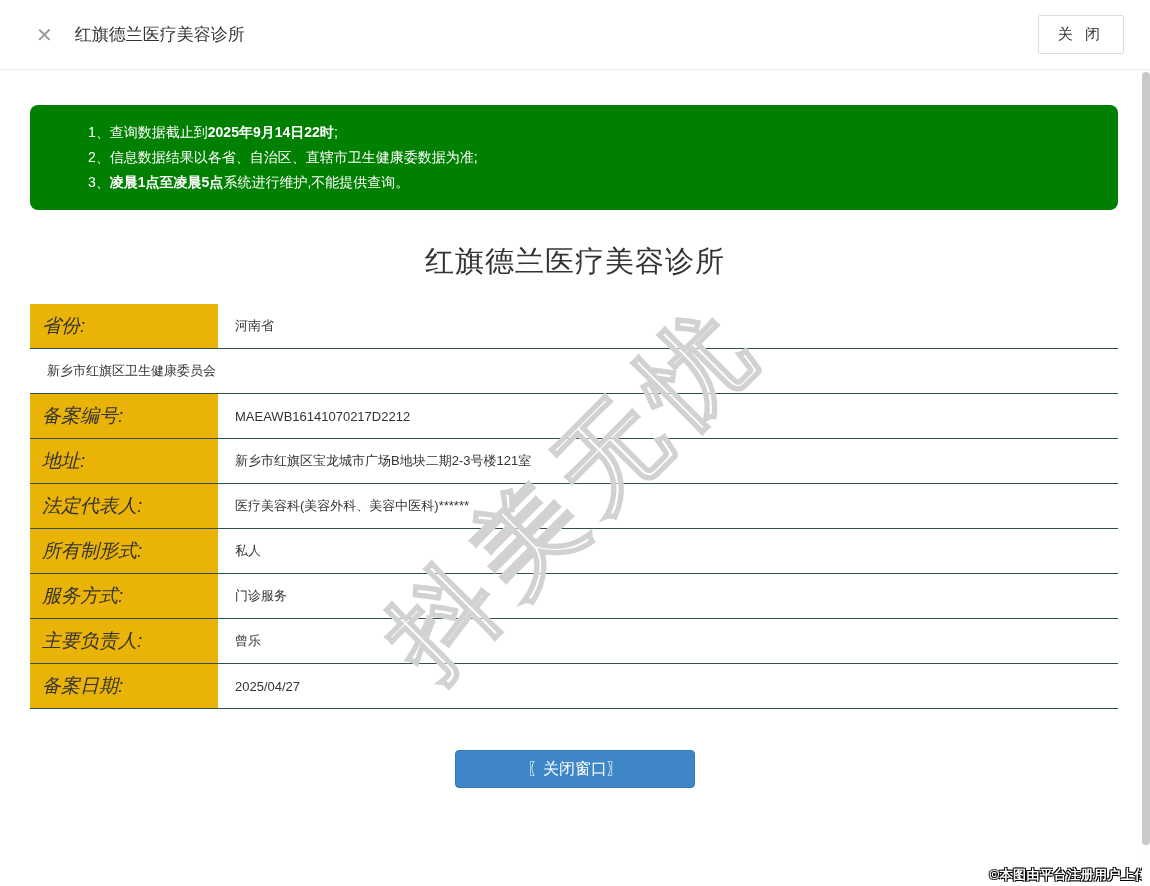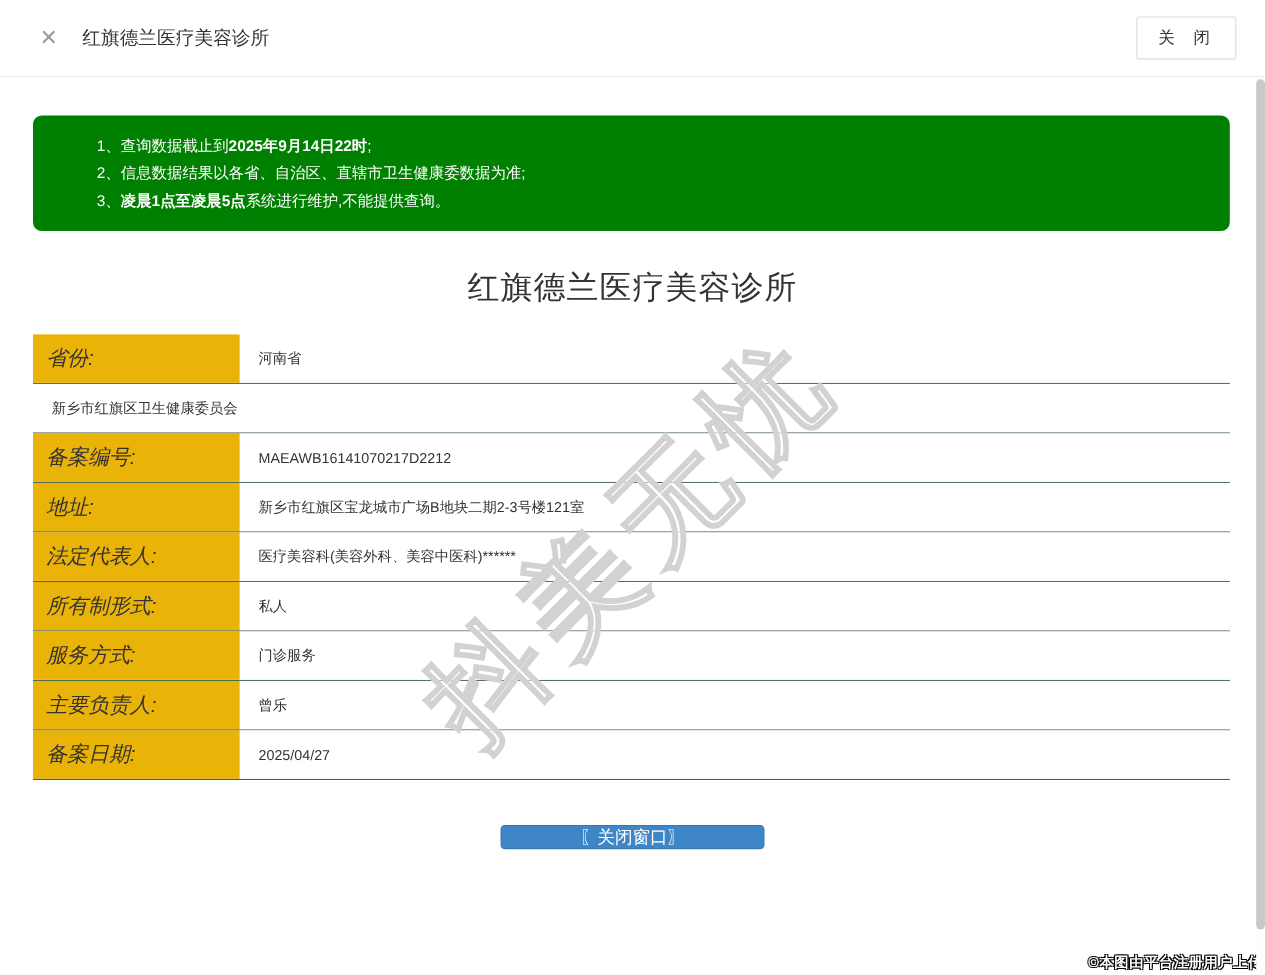--- a/index.html
+++ b/index.html
@@ -7,21 +7,21 @@
     font-family:"Liberation Sans","DejaVu Sans",sans-serif; color:#333; }
   .page { position:relative; width:1150px; height:886px; background:#fff; }
 
   
   .header { position:relative; height:70px; background:#fff; border-bottom:1px solid #ececec;
     display:flex; align-items:center; padding:0 26px 0 36px; }
   .x-icon { font-size:20px; color:#9a9a9a; line-height:1; cursor:pointer; }
   .header-title { font-size:17px; color:#333; margin-left:22px; }
   .close-btn { margin-left:auto; background:#fff; border:1px solid #dcdcdc; border-radius:2px;
     font-size:15px; color:#333; padding:9px 19px; letter-spacing:4px; cursor:pointer;
-    font-family:Liberation Mono, monospace; }
+    font-family:Liberation Sans, sans-serif; }
 
   
   .notice { margin:35px 32px 0 30px; background:#008000; border-radius:8px;
     padding:15px 20px 15px 58px; color:#fff; }
   .notice-line { font-size:14px; line-height:25px; }
   .notice-line b { font-weight:bold;text-align:center; }
 
   
   .doc-title { text-align:center; font-size:29px; font-weight:500; color:#333;
     margin-top:32px; letter-spacing:1px; }
@@ -29,21 +29,21 @@
   
   .info-table { margin:22px 32px 0 30px; }
   .info-row { display:flex; border-bottom:1px solid #2e5245; height:45px; }
   .info-label { width:188px; background:#eab308; display:flex; align-items:center;
     padding-left:12px; font-size:19px; color:#333;font-style:italic; }
   .info-value { flex:1; background:#fff; display:flex; align-items:center;
     padding-left:17px; font-size:13px; color:#333; }
 
   
   .btn-wrap { text-align:center; margin-top:41px; }
-  .close-window-btn { width:240px; height:22px; background:#3e86c5; border:1px solid #3679b5;
+  .close-window-btn { width:240px; height:38px; background:#3e86c5; border:1px solid #3679b5;
     border-radius:4px; color:#fff; font-size:16px; cursor:pointer; font-family:inherit; }
 
   
   .watermark { position:absolute; left:575px; top:492px; white-space:nowrap;
     transform:translate(-50%,-50%) rotate(-45deg);
     font-size:104px; letter-spacing:14px; font-weight:bold;
     color:rgba(255,255,255,0.55); -webkit-text-stroke:2px #d2d2d2;
     pointer-events:none; z-index:5; }
 
   

